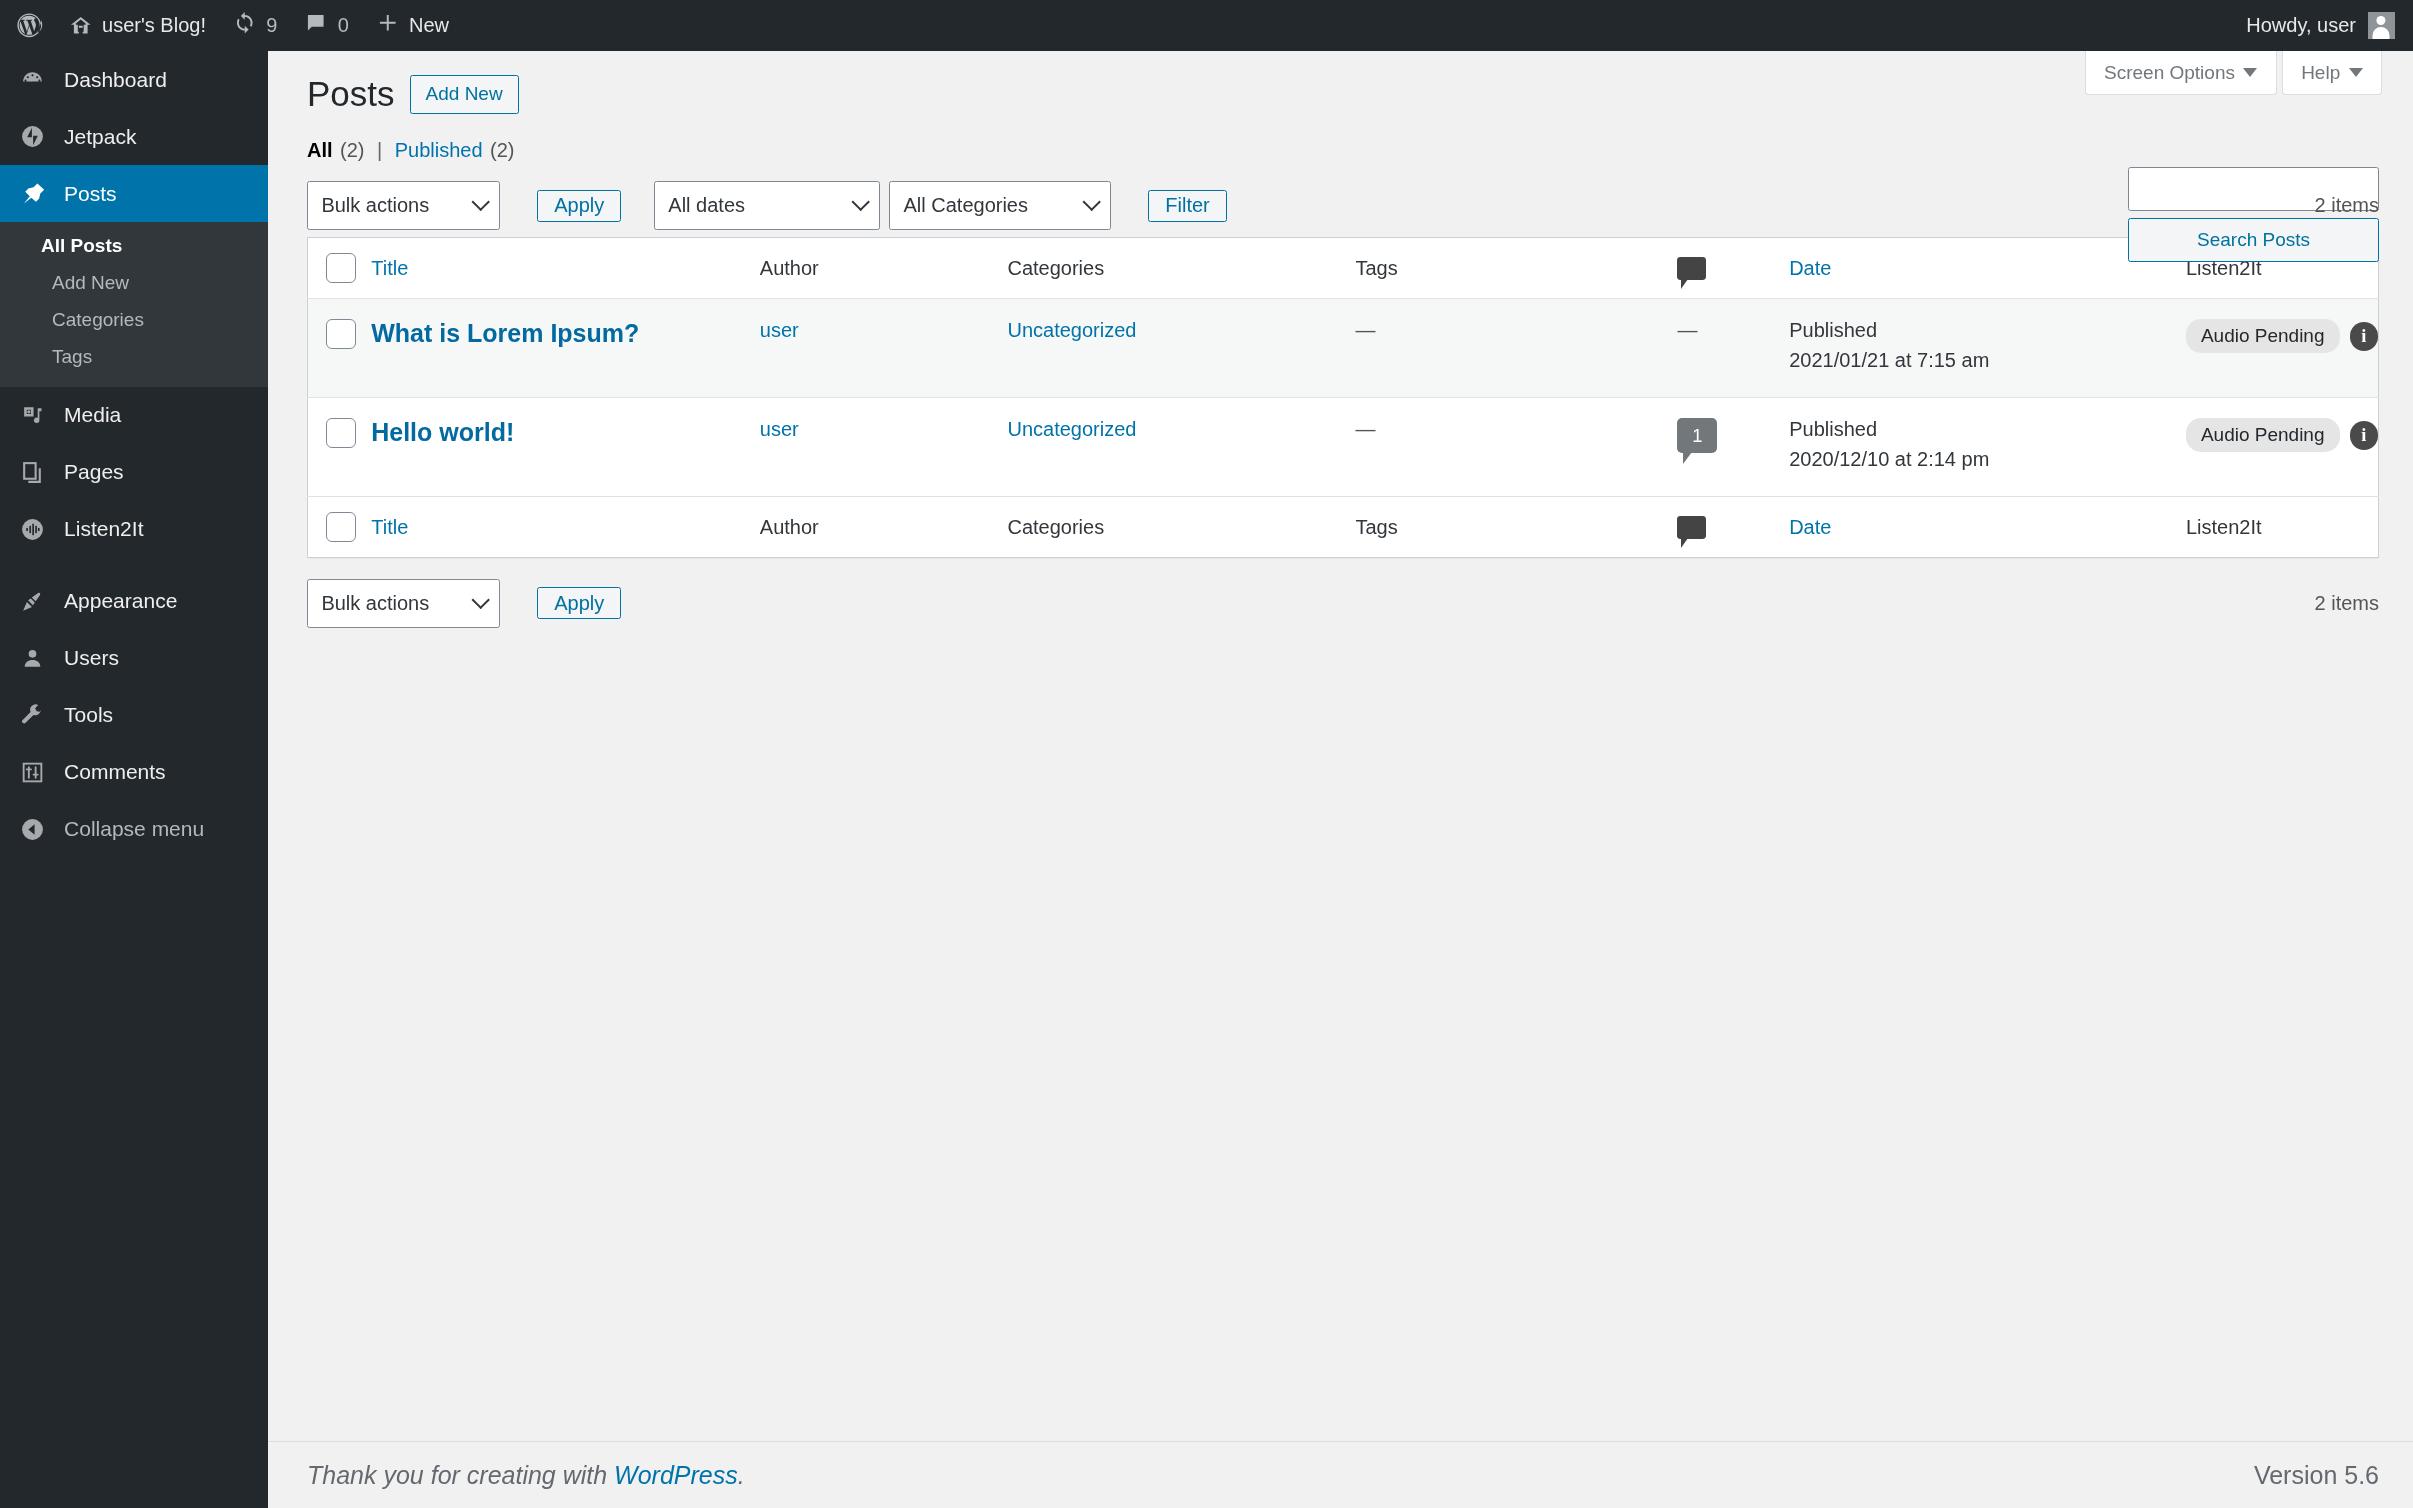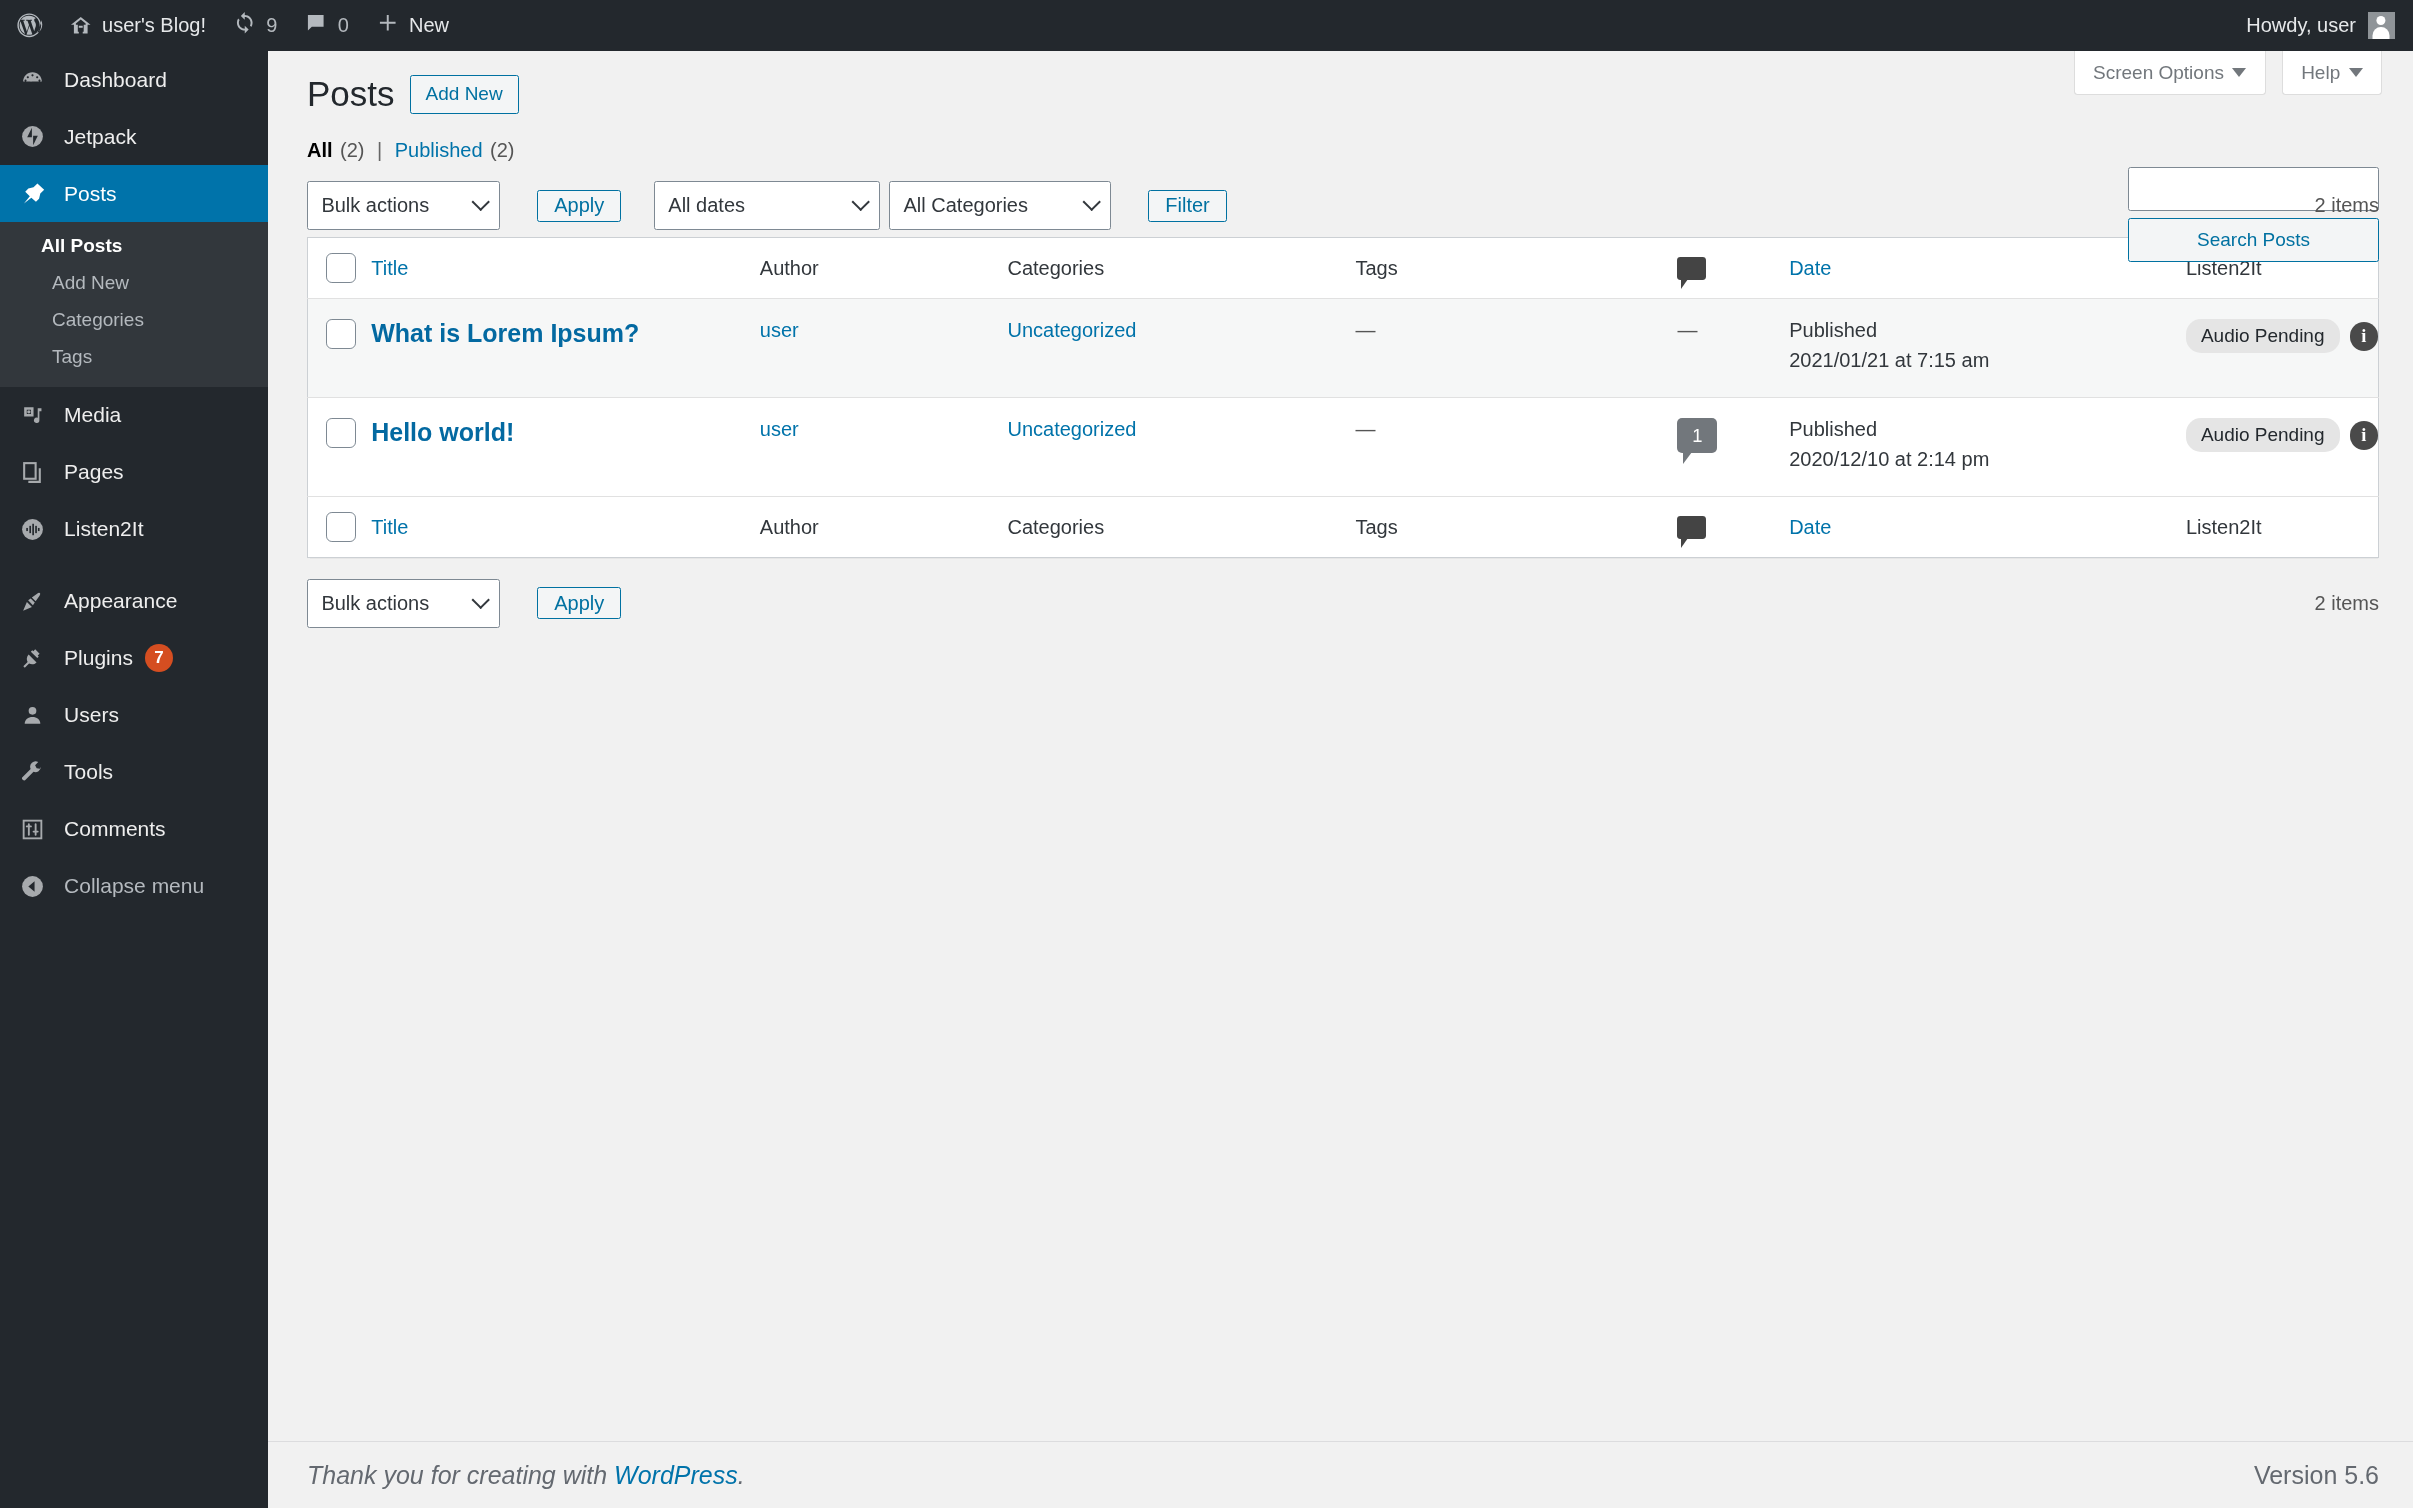--- a/index.html
+++ b/index.html
@@ -96,21 +96,21 @@
   #main {
     position: absolute; top: 51px; left: 268px;
     width: 2145px; height: 1457px;
     background: #f1f1f1;
   }
   #content { padding: 0 34px 0 39px; position: relative; }
 
   
   #screen-meta {
     position: absolute; top: 0; right: 31px;
-    display: flex; gap: 16px;
+    display: flex; gap: 5px;
   }
   .meta-btn {
     background: #fff; border: 0.8px solid #ddd; border-top: none;
     border-radius: 0 0 3.4px 3.4px;
     padding: 10px 18.4px;
     font-size: 19px; color: #72777c;
     display:flex; align-items:center; gap:8.4px;
     height: 44px;
   }
   .caret-down {
@@ -408,29 +408,20 @@
 
   <div class="menu-item">
     <span class="mi-icon">
       <svg width="25" height="25" viewBox="0 0 24 24" fill="#a7aaad">
         <path d="M19.5 4.2c-.9-.9-2-.5-3.1.3l-5 3.6 3.6 3.6 3.6-5c.8-1.1 1.2-2.2.3-3.1zM10.3 9.1l-2.5 1.8 4.6 4.6 1.8-2.5-3.9-3.9zM6.6 12.4 3 20.9l8.5-3.6-4.9-4.9z"></path>
       </svg>
     </span>
     <span>Appearance</span>
   </div>
 
-  <div class="menu-item">
-    <span class="mi-icon">
-      <svg width="25" height="25" viewBox="0 0 24 24" fill="#a7aaad">
-        <path d="M14.6 3.2 12.8 5l-1-1-1.4 1.4 6.2 6.2L18 10.2l-1-1 1.8-1.8-4.2-4.2zM8.3 8.2c-2 2-2.3 4.9-1 7.2l-4.1 4.1 1.4 1.4 4.1-4.1c2.3 1.3 5.2 1 7.2-1L8.3 8.2z"></path>
-      </svg>
-    </span>
-    <span>Plugins</span>
-    <span class="badge-count">7</span>
-  </div>
 
   <div class="menu-item">
     <span class="mi-icon">
       <svg width="25" height="25" viewBox="0 0 24 24" fill="#a7aaad">
         <circle cx="12" cy="7.5" r="3.7"></circle>
         <path d="M4.5 20c0-4.1 3.4-6.5 7.5-6.5s7.5 2.4 7.5 6.5H4.5z"></path>
       </svg>
     </span>
     <span>Users</span>
   </div>

